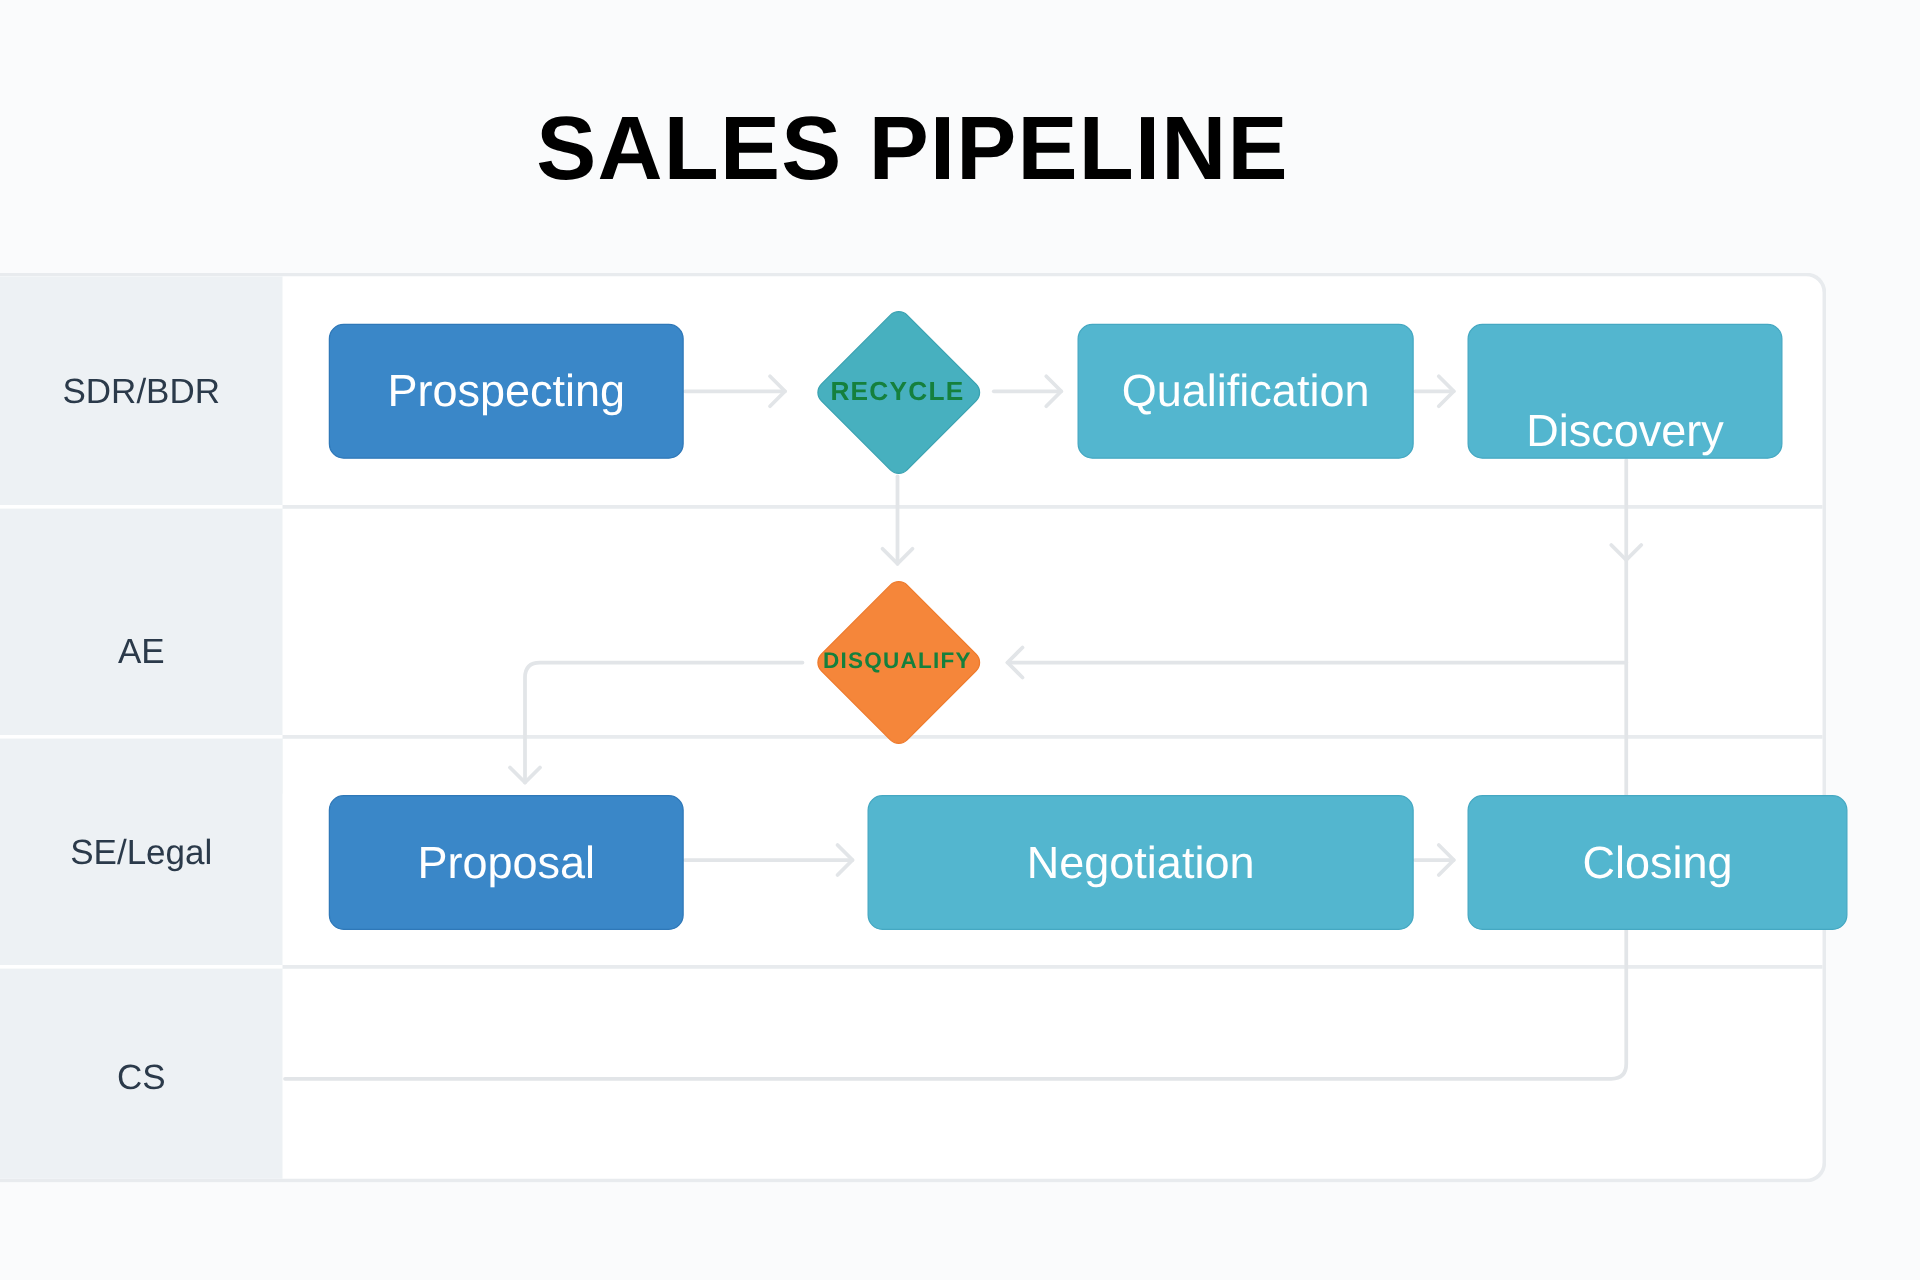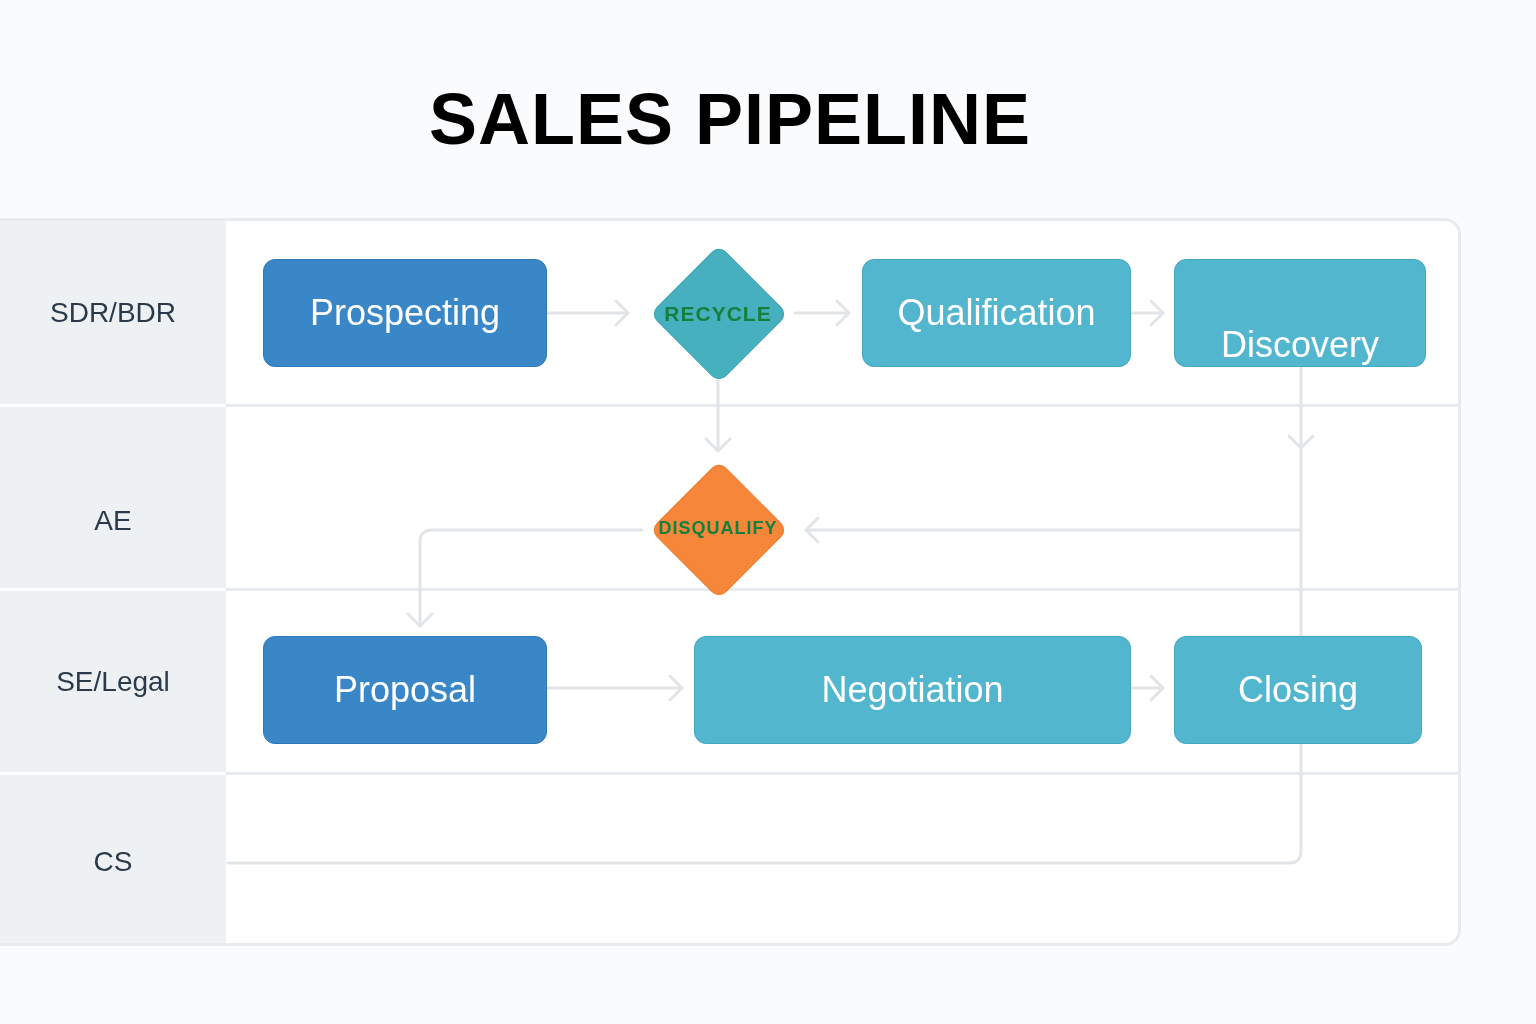--- a/index.html
+++ b/index.html
@@ -206,17 +206,17 @@
   <div class="diamond-label" style="left:636px;top:518px;width:164px;font-size:18px;">DISQUALIFY</div>
 
   <div class="node primary" style="left:263px;top:636px;width:284px;height:108px;">
     <span>Proposal</span>
   </div>
 
   <div class="node secondary" style="left:694px;top:636px;width:437px;height:108px;">
     <span>Negotiation</span>
   </div>
 
-  <div class="node secondary" style="left:1174px;top:636px;width:248px;height:108px;">
+  <div class="node secondary" style="left:1174px;top:636px;width:304px;height:108px;">
     <span>Closing</span>
   </div>
 
 </div>
 
 </body></html>

